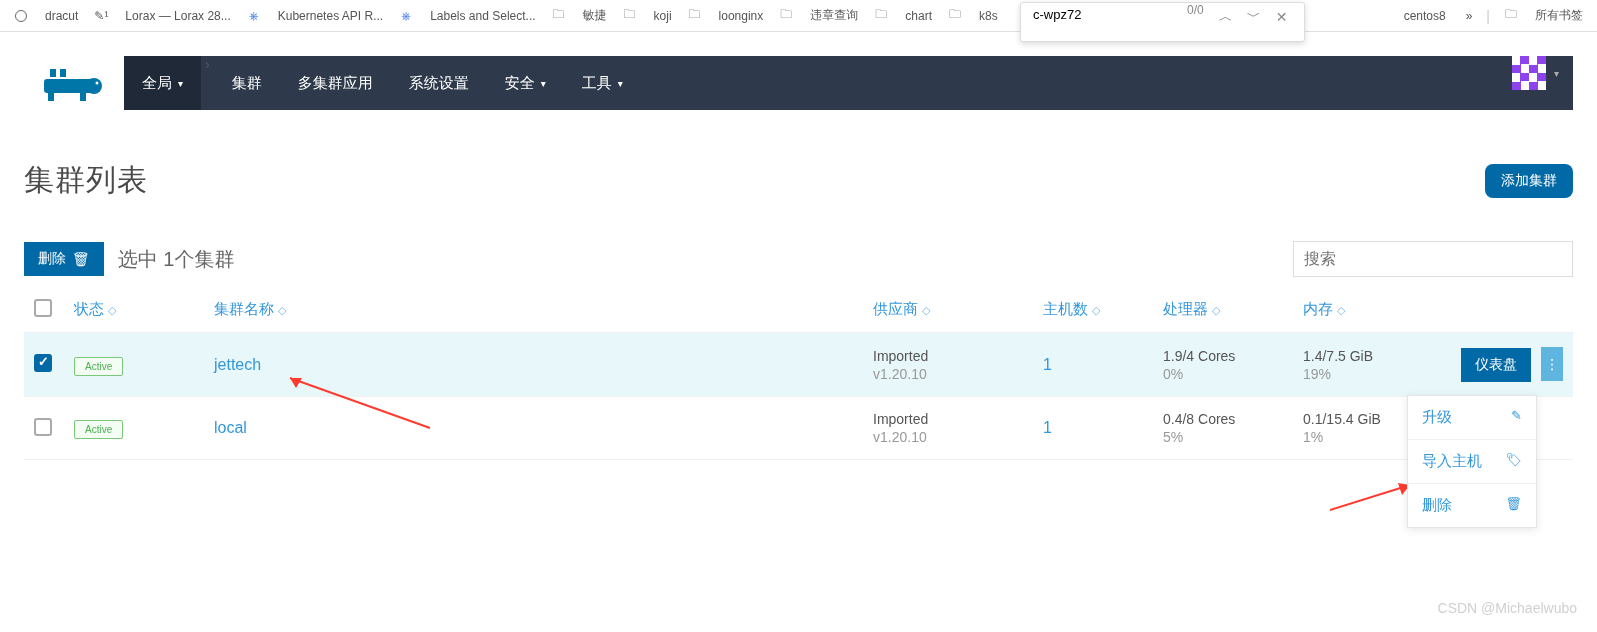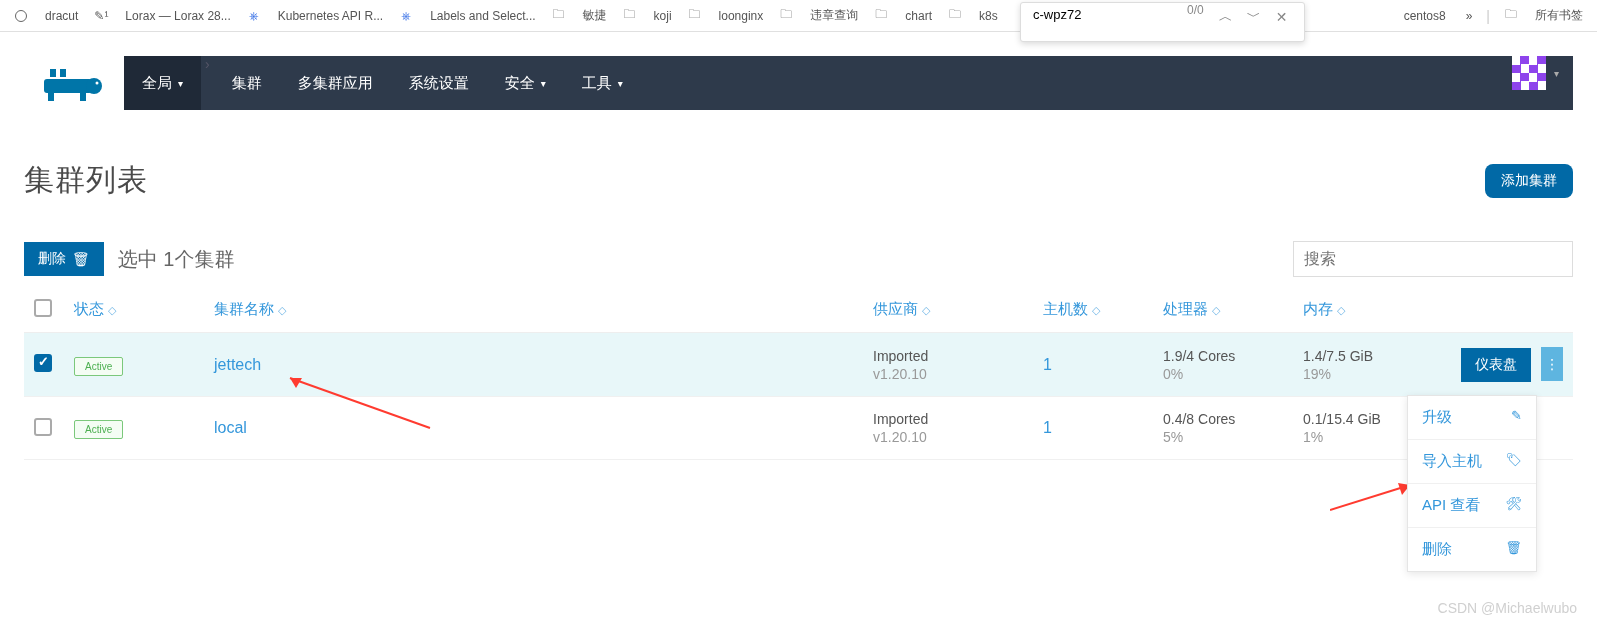--- a/index.html
+++ b/index.html
@@ -243,24 +243,20 @@
 <div class="dropdown">
   <div class="dd-item">
       <span>升级</span>
       <span class="dd-ico">✎</span>
     </div>
   <div class="dd-item">
       <span>导入主机</span>
       <span class="dd-ico">🏷</span>
     </div>
   <div class="dd-item">
-      <span>API 查看</span>
-      <span class="dd-ico">🛠</span>
-    </div>
-  <div class="dd-item">
       <span>删除</span>
       <span class="dd-ico">🗑</span>
     </div>
 </div>
 
 <svg class="arrow" style="left:280px;top:368px" width="160" height="70">
     <line x1="150" y1="60" x2="10" y2="10" stroke="#ff3b30" stroke-width="2"></line>
     <polygon points="10,10 22,10 16,20" fill="#ff3b30"></polygon>
   </svg>
 <svg class="arrow" style="left:1330px;top:475px" width="90" height="40">

